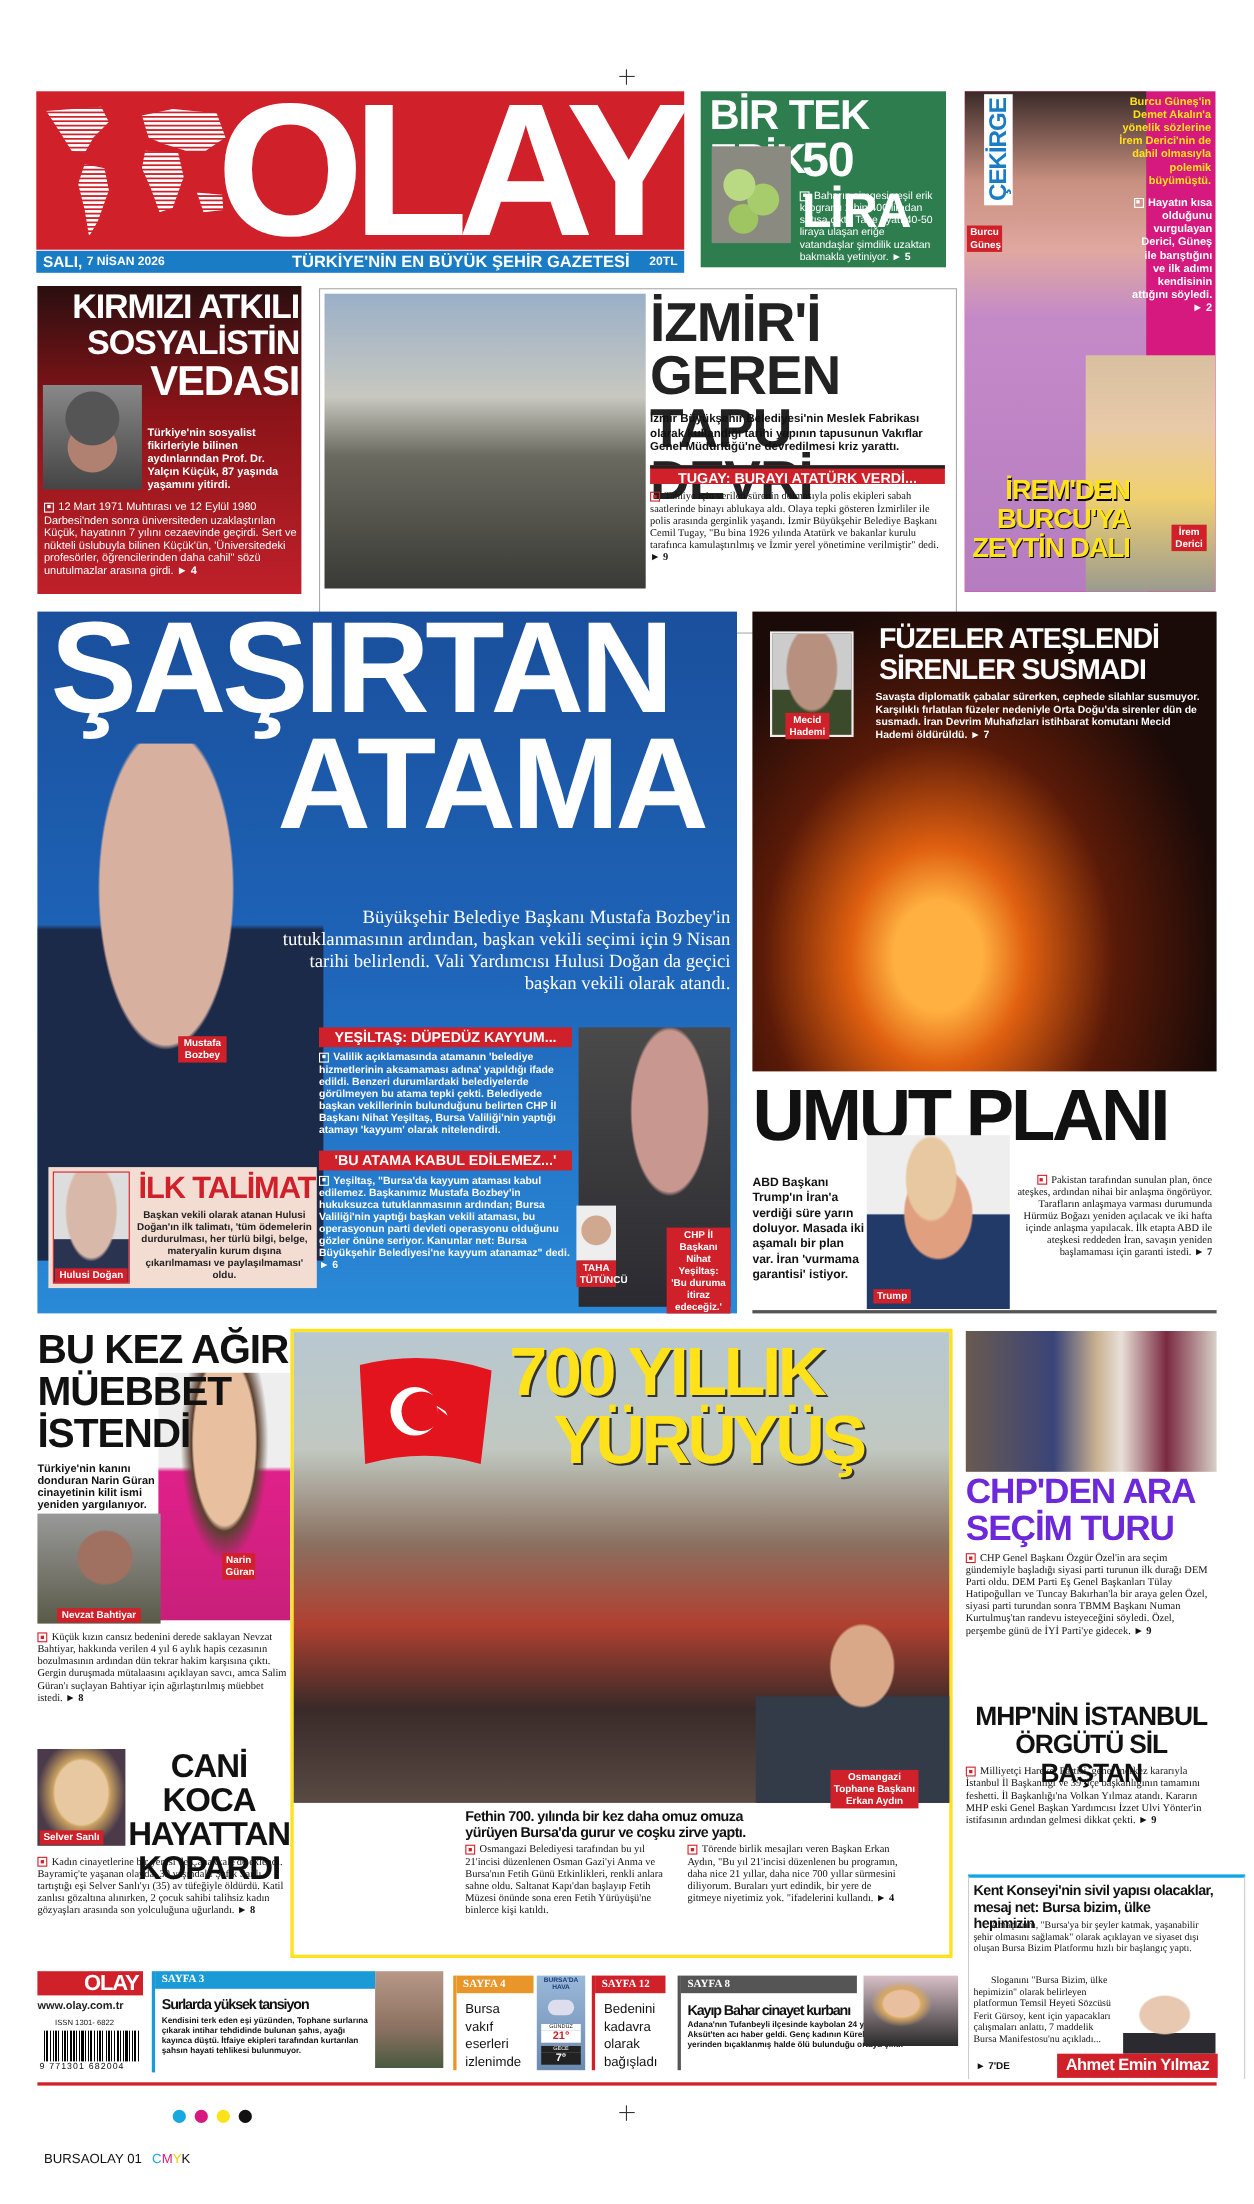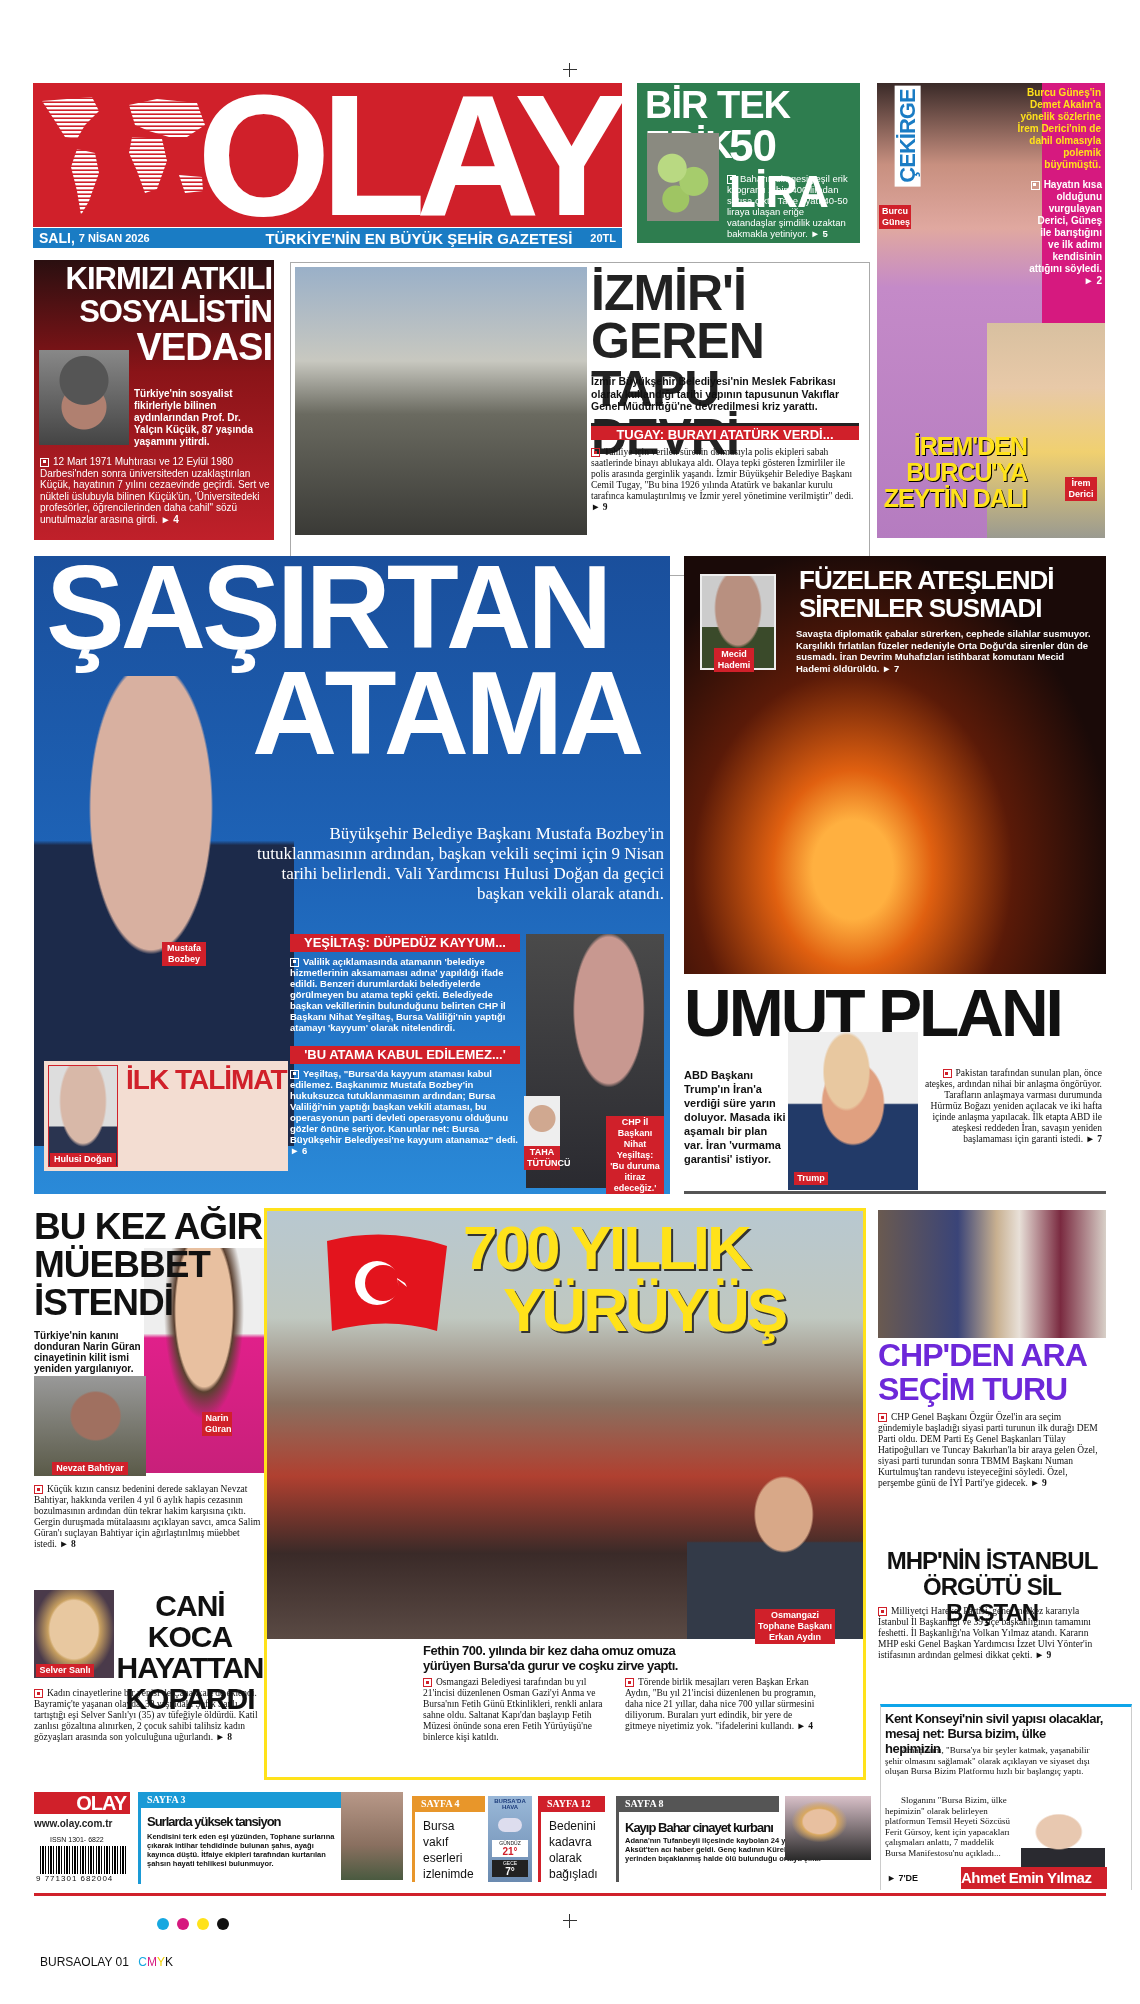--- a/index.html
+++ b/index.html
@@ -101,20 +101,21 @@
   <div class="abs" style="left:256px;top:490px;width:230px;height:18px;background:#d0202a;color:#fff;font-weight:bold;font-size:13px;line-height:18px;text-align:center">'BU ATAMA KABUL EDİLEMEZ...'</div>
   <div class="abs" style="left:256px;top:512px;width:232px;font-size:9.5px;line-height:11px;color:#fff;font-weight:bold"><span class="bul w"></span><span>Yeşiltaş, "Bursa'da kayyum ataması kabul edilemez. Başkanımız Mustafa Bozbey'in hukuksuzca tutuklanmasının ardından; Bursa Valiliği'nin yaptığı başkan vekili ataması, bu operasyonun parti devleti operasyonu olduğunu gözler önüne seriyor. Kanunlar net: Bursa Büyükşehir Belediyesi'ne kayyum atanamaz" dedi.</span> <span>► 6</span></div>
   <div class="photo abs" style="left:492px;top:378px;width:138px;height:254px;background:radial-gradient(ellipse at 60% 30%,#c89890 0 34px,transparent 36px),linear-gradient(180deg,#4a4a4a 0,#2a2a30 100%)"></div>
   <div class="abs ptag" style="left:572px;top:560px;width:58px">CHP İl Başkanı Nihat Yeşiltaş: 'Bu duruma itiraz edeceğiz.'</div>
   <div class="photo abs" style="left:490px;top:540px;width:36px;height:50px;background:radial-gradient(circle at 50% 45%,#d0a890 0 13px,#eeeeee 14px)"></div>
   <div class="abs ptag" style="left:490px;top:590px;width:36px">TAHA TÜTÜNCÜ</div>
   <div class="abs" style="left:10px;top:505px;width:244px;height:110px;background:#f3ddd2">
     <div class="photo abs" style="left:4px;top:4px;width:70px;height:102px;border:1px solid #d0202a;background:radial-gradient(ellipse at 50% 35%,#d8b8a8 0 22px,transparent 24px),linear-gradient(180deg,#ddd 0,#ddd 60%,#2a3450 61%)"></div>
     <div class="abs ptag" style="left:6px;top:92px;width:66px">Hulusi Doğan</div>
     <div class="abs cond" style="left:82px;top:4px;font-size:28px;line-height:30px;color:#d0202a">İLK TALİMAT</div>
+    <div class="abs" style="left:80px;top:38px;width:160px;font-size:9px;line-height:11px;text-align:center;font-weight:bold;color:#222">Başkan vekili olarak atanan Hulusi Doğan'ın ilk talimatı, 'tüm ödemelerin durdurulması, her türlü bilgi, belge, materyalin kurum dışına çıkarılmaması ve paylaşılmaması' oldu.</div>
   </div>
 </div>
 
 <div class="abs" style="left:684px;top:556px;width:422px;height:418px;background:radial-gradient(ellipse at 40% 75%,#ffb040 0 40px,#e06010 80px,#5a1a08 160px,#1a0a08 260px);overflow:hidden">
   <div class="photo abs" style="left:16px;top:18px;width:76px;height:96px;border:2px solid #eee;background:radial-gradient(ellipse at 50% 35%,#b89080 0 22px,transparent 24px),linear-gradient(180deg,#ccc 0,#ccc 55%,#3a4a2a 56%)"></div>
   <div class="abs ptag" style="left:30px;top:92px;width:40px">Mecid Hademi</div>
   <div class="abs cond" style="left:115px;top:10px;font-size:26px;line-height:28px;color:#fff">
     <div>FÜZELER ATEŞLENDİ</div>
     <div>SİRENLER SUSMADI</div>
   </div>
@@ -187,21 +188,21 @@
   </div>
   <div class="abs serif" style="left:0;top:58px;width:228px;font-size:9.5px;line-height:11px"><span class="bul"></span><span>Milliyetçi Hareket Partisi, genel merkez kararıyla İstanbul İl Başkanlığı ve 39 ilçe başkanlığının tamamını feshetti. İl Başkanlığı'na Volkan Yılmaz atandı. Kararın MHP eski Genel Başkan Yardımcısı İzzet Ulvi Yönter'in istifasının ardından gelmesi dikkat çekti.</span> <b>► 9</b></div>
 </div>
 
 <div class="abs" style="left:880px;top:1704px;width:252px;height:186px;border-top:3px solid #0ea5e9;border-left:1px solid #ccc;border-right:1px solid #ccc">
   <div class="abs cond" style="left:4px;top:4px;width:218px;font-size:13px;line-height:15px;letter-spacing:-0.5px">Kent Konseyi'nin sivil yapısı olacaklar, mesaj net: Bursa bizim, ülke hepimizin</div>
   <div class="abs serif" style="left:4px;top:38px;width:218px;font-size:9px;line-height:10.5px;text-indent:16px">Amaçlarını, "Bursa'ya bir şeyler katmak, yaşanabilir şehir olmasını sağlamak" olarak açıklayan ve siyaset dışı oluşan Bursa Bizim Platformu hızlı bir başlangıç yaptı.</div>
   <div class="abs serif" style="left:4px;top:88px;width:130px;font-size:9px;line-height:10.5px;text-indent:16px">Sloganını "Bursa Bizim, ülke hepimizin" olarak belirleyen platformun Temsil Heyeti Sözcüsü Ferit Gürsoy, kent için yapacakları çalışmaları anlattı, 7 maddelik Bursa Manifestosu'nu açıkladı...</div>
   <div class="photo abs" style="left:140px;top:96px;width:84px;height:64px;background:radial-gradient(ellipse at 45% 45%,#e8c8b0 0 22px,transparent 24px),linear-gradient(180deg,#fff 0,#fff 70%,#2a2a30 71%)"></div>
   <div class="abs" style="left:6px;top:166px;font-size:9px;font-weight:bold">► 7'DE</div>
-  <div class="abs cond" style="left:80px;top:160px;width:146px;height:22px;background:#d0202a;color:#fff;font-size:15px;line-height:22px;text-align:left;letter-spacing:-0.5px">Ahmet Emin Yılmaz</div>
+  <div class="abs cond" style="left:80px;top:160px;width:146px;height:22px;background:#d0202a;color:#fff;font-size:15px;line-height:22px;text-align:center;letter-spacing:-0.5px">Ahmet Emin Yılmaz</div>
 </div>
 
 <div class="abs" style="left:34px;top:1792px;width:836px;height:98px">
   <div class="abs cond" style="left:0;top:0;width:96px;height:22px;background:#d0202a;color:#fff;font-size:20px;line-height:22px;text-align:right;padding-right:4px">OLAY</div>
   <div class="abs" style="left:0;top:26px;font-size:10px;font-weight:bold;color:#222">www.olay.com.tr</div>
   <div class="abs" style="left:16px;top:44px;font-size:7px">ISSN 1301- 6822</div>
   <div class="abs" style="left:6px;top:54px;width:88px;height:28px;background:repeating-linear-gradient(90deg,#000 0 1px,#fff 1px 2px,#000 2px 4px,#fff 4px 5px,#000 5px 6px,#fff 6px 8px)"></div>
   <div class="abs" style="left:2px;top:82px;font-size:8px;letter-spacing:1px">9 771301 682004</div>
 
   <div class="abs" style="left:104px;top:0;width:262px;height:92px;border-left:3px solid #1a9ad6">

